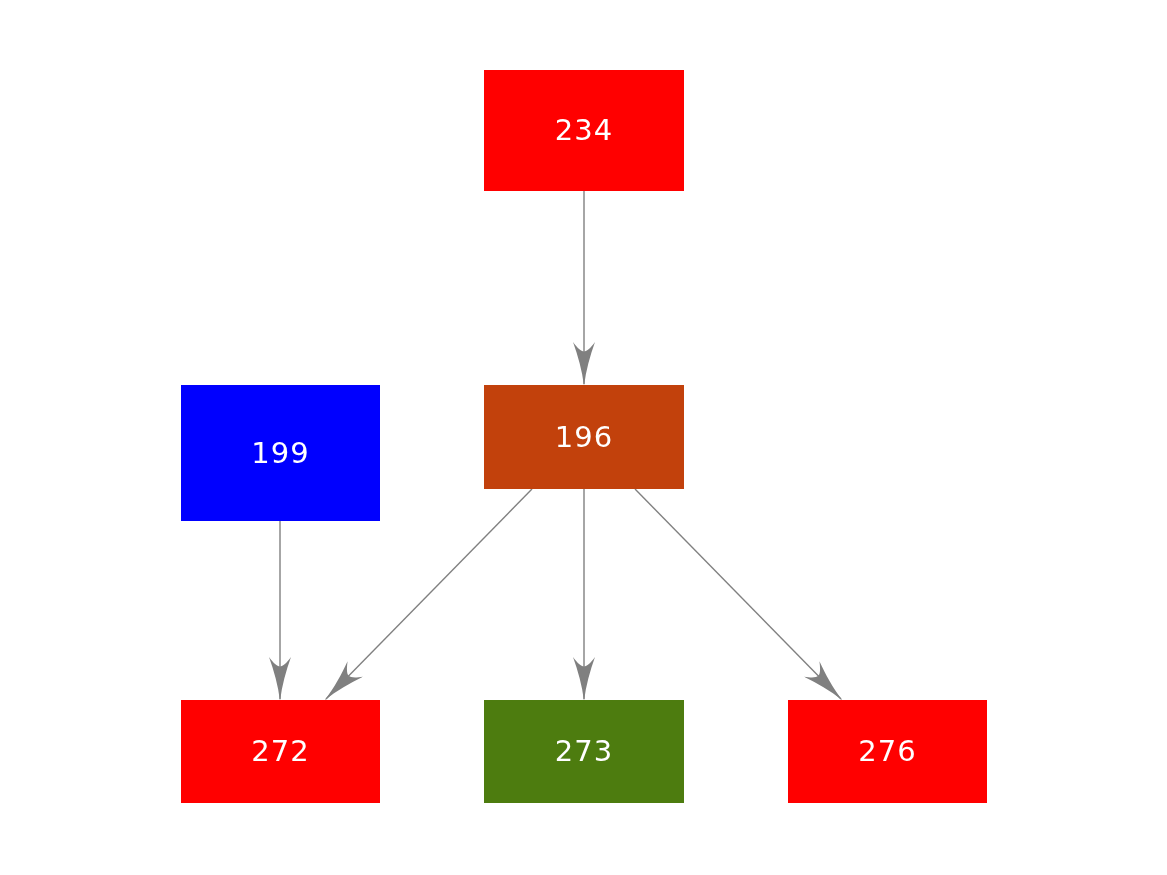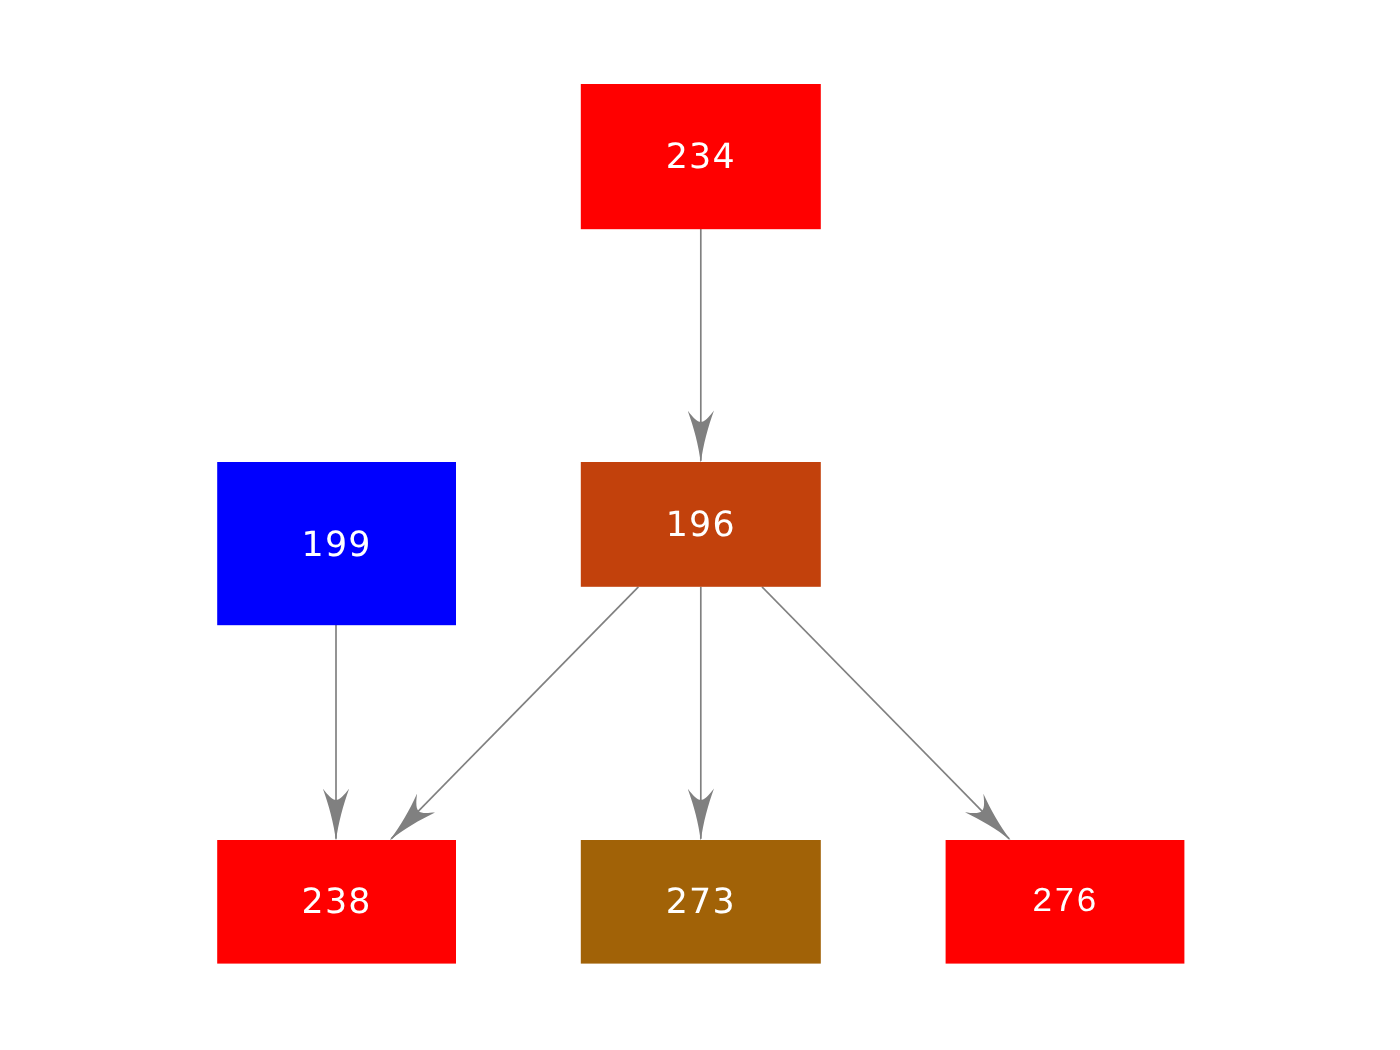--- a/index.html
+++ b/index.html
@@ -62,22 +62,22 @@
   <div class="node" style="left: 484px; top: 70px; width: 200px; height: 121px; background: rgb(255, 0, 0);">
     <span class="node-label" style="color: rgb(255, 255, 255);">234</span>
   </div>
   <div class="node" style="left: 181px; top: 385px; width: 199px; height: 136px; background: rgb(0, 0, 255);">
     <span class="node-label" style="color: rgb(255, 255, 255);">199</span>
   </div>
   <div class="node" style="left: 484px; top: 385px; width: 200px; height: 104px; background: #c2410c;">
     <span class="node-label" style="color: rgb(255, 255, 255);">196</span>
   </div>
   <div class="node" style="left: 181px; top: 700px; width: 199px; height: 103px; background: rgb(255, 0, 0);">
-    <span class="node-label" style="color: rgb(255, 255, 255);">238</span>
+    <span class="node-label" style="color: rgb(255, 255, 255);">272</span>
   </div>
-  <div class="node" style="left: 484px; top: 700px; width: 200px; height: 103px; background: #a16207;">
+  <div class="node" style="left: 484px; top: 700px; width: 200px; height: 103px; background: #4d7c0f;">
     <span class="node-label" style="color: rgb(255, 255, 255);">273</span>
   </div>
   <div class="node" style="left: 788px; top: 700px; width: 199px; height: 103px; background: rgb(255, 0, 0);">
-    <span class="node-label" style="color: rgb(255, 255, 255); font-family: Liberation Mono, monospace;">276</span>
+    <span class="node-label" style="color: rgb(255, 255, 255);">276</span>
   </div>
 
 </div>
 
 </body></html>

